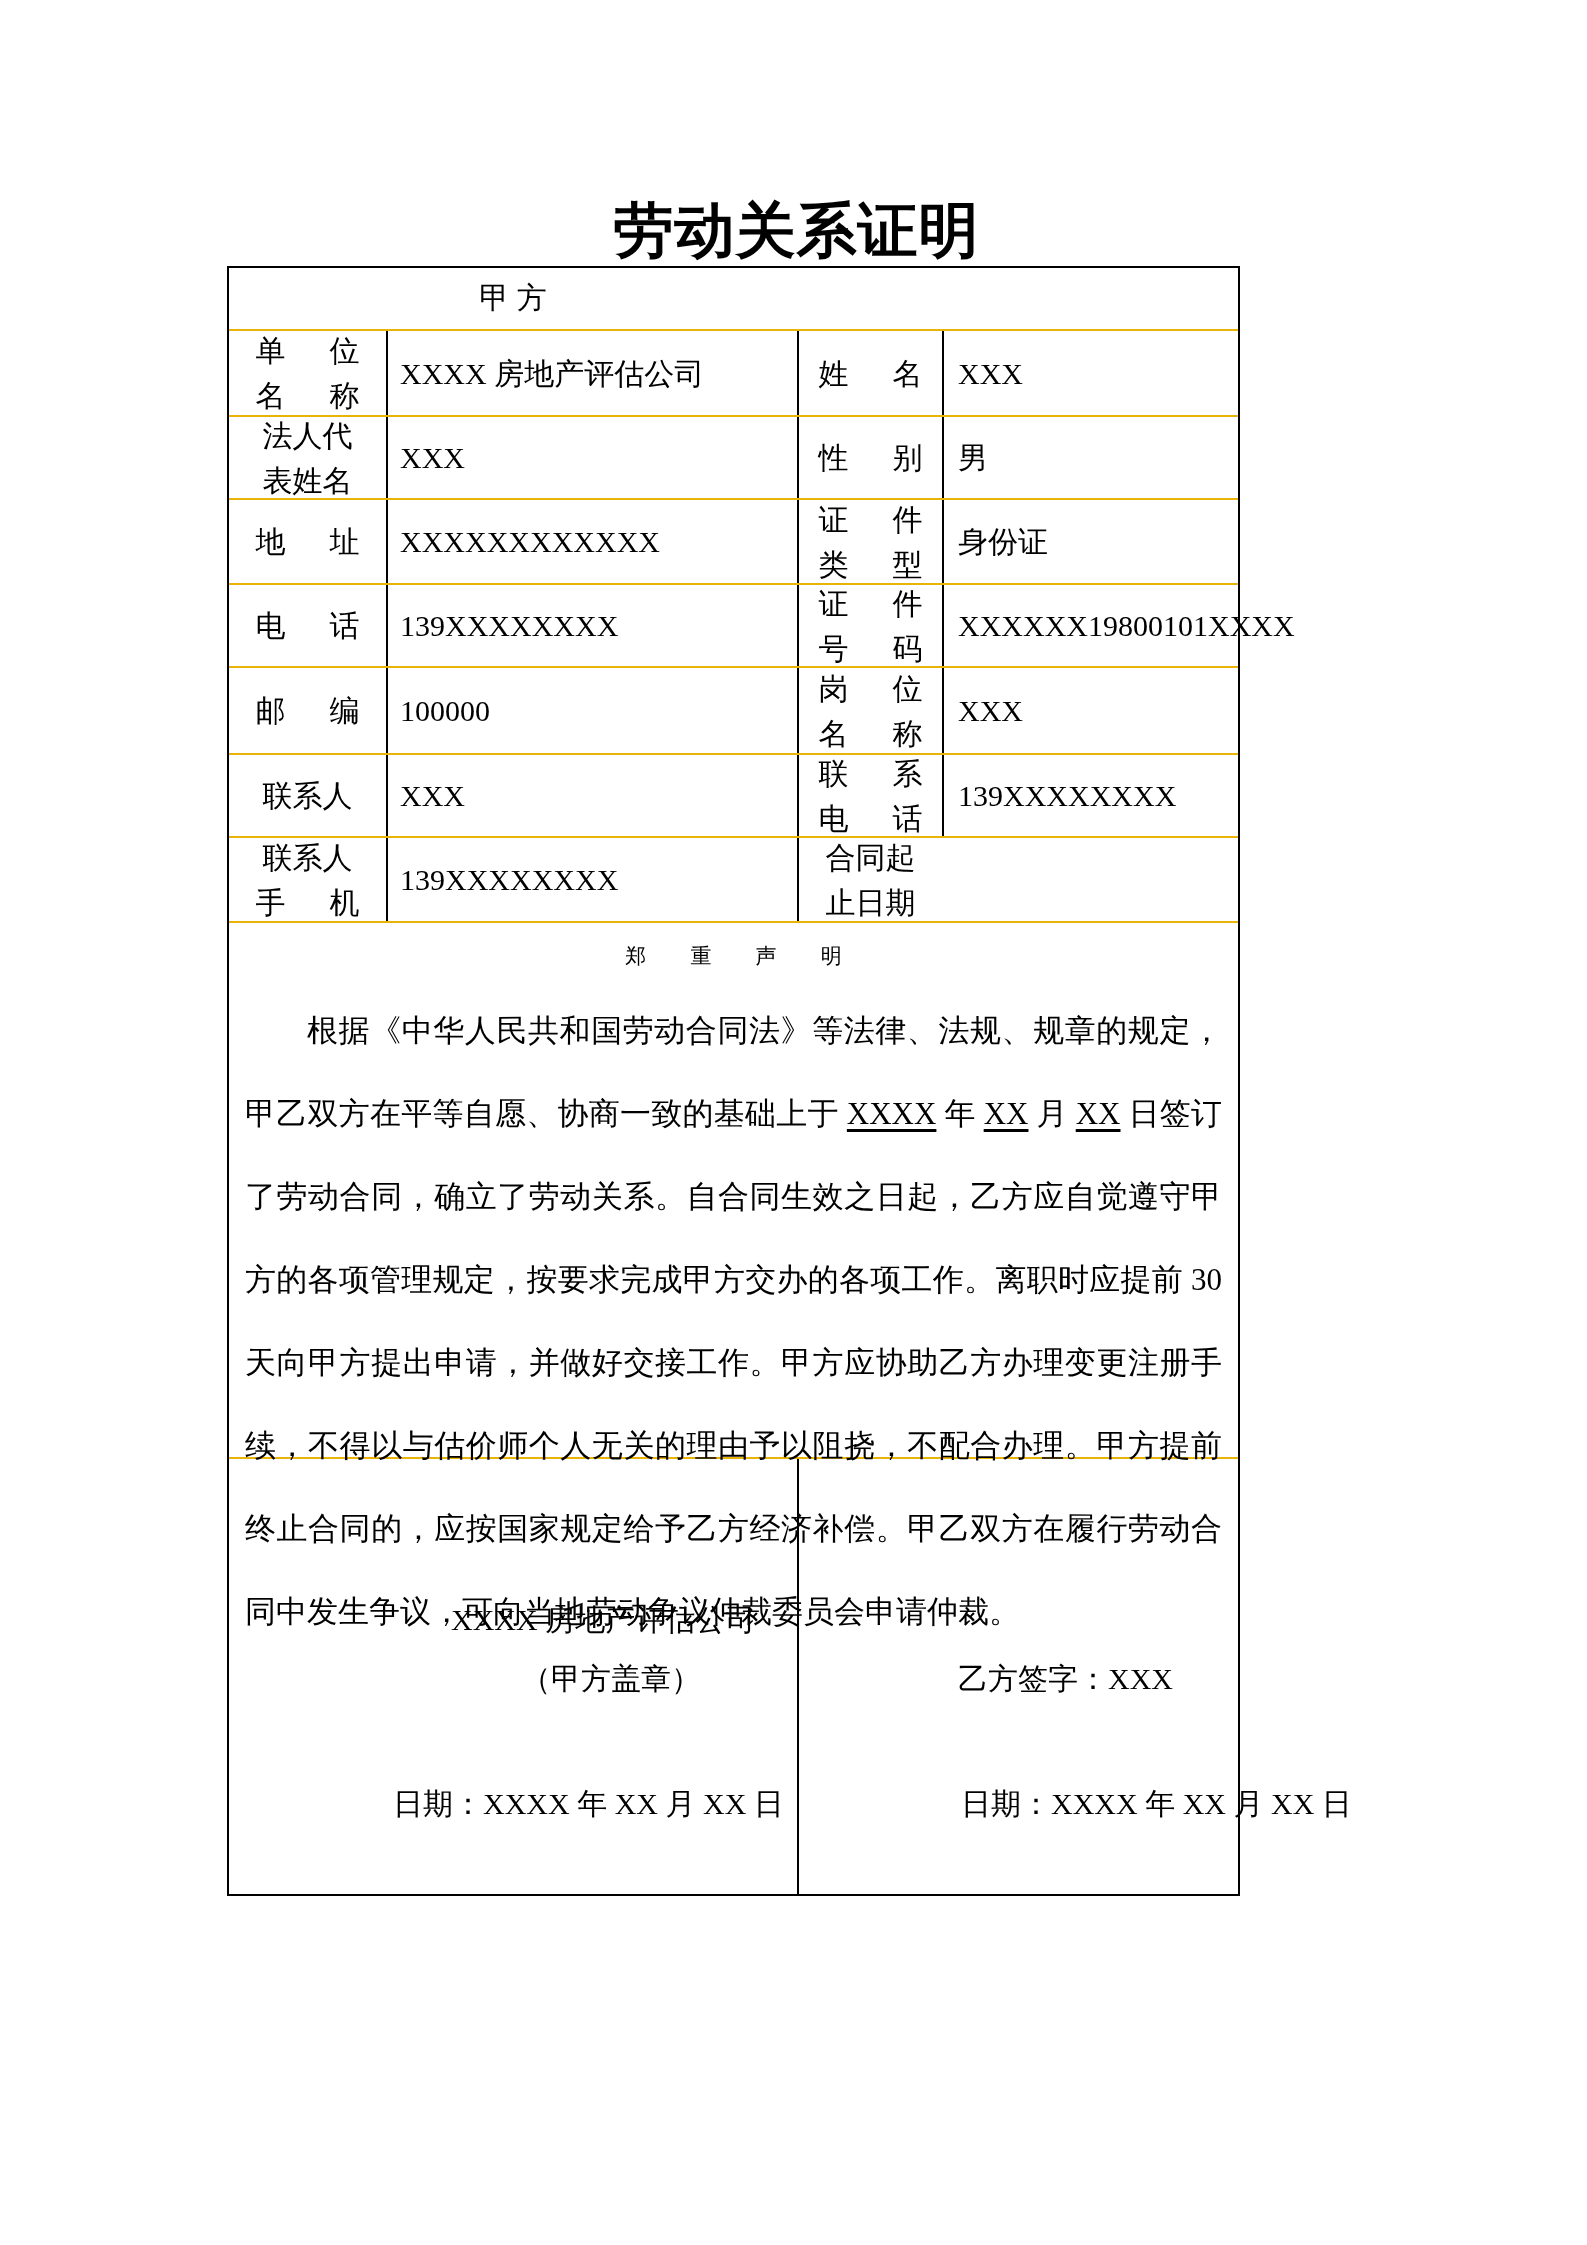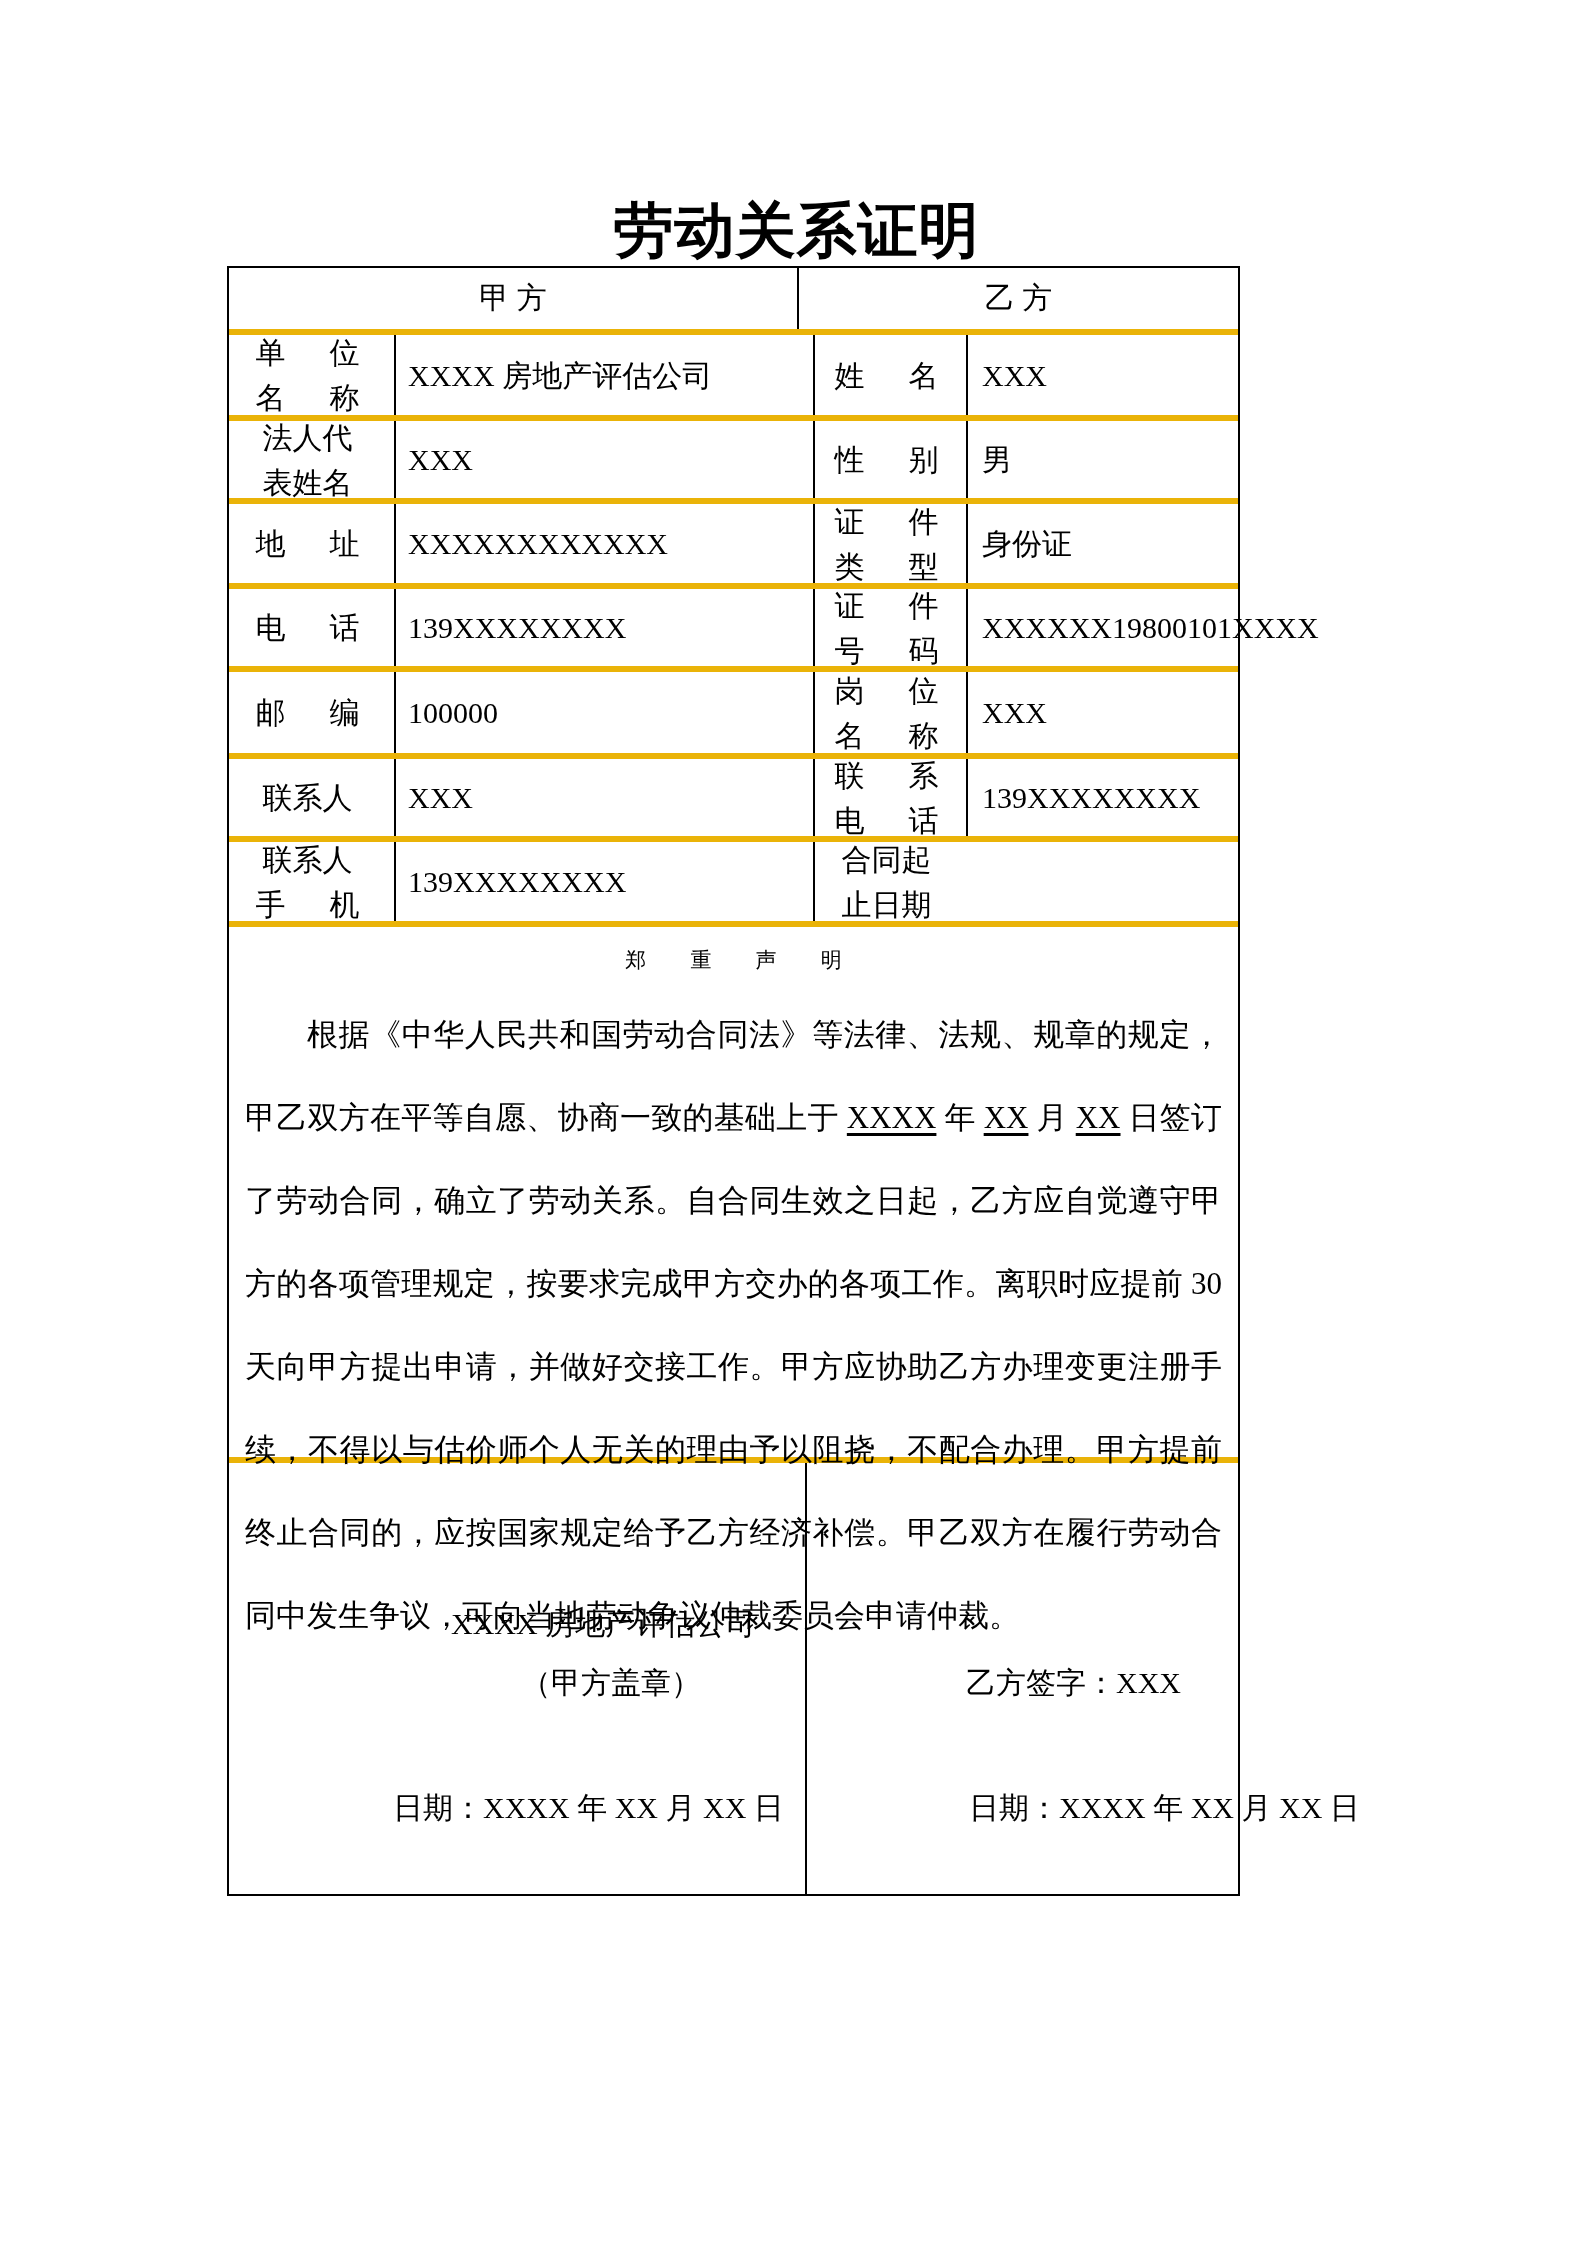--- a/index.html
+++ b/index.html
@@ -35,21 +35,21 @@
     font-size:30px;
     line-height:34px;
   }
 
   .tbl{
     margin:2px 0 0 227px;
     width:1013px;
     border:2px solid #000;
   }
   .row{display:flex;}
-  .row + .row{border-top:6px solid #eab308;gap:8px;}
+  .row + .row{border-top:2px solid #eab308;}
   .cell{min-width:0;}
   .cell + .cell{border-left:2px solid #000;}
 
   
   .row.hdr{height:61px;}
   .hdr .cell{
     display:flex;align-items:center;justify-content:center;
     font-size:30px;letter-spacing:.25em;text-indent:.25em;
   }
   .hdr .cl{width:568px;}
@@ -114,21 +114,20 @@
 
 <div class="page">
 
   <h1 class="doc-title">劳动关系证明</h1>
 
 
   <div class="tbl">
 
     <div class="row hdr">
       <div class="cell cl">甲方</div>
-      <div class="cell cr">乙方</div>
     </div>
 
     <div class="row r1">
       <div class="cell c1 lblcell">
         <div class="sp">单位</div>
         <div class="sp">名称</div>
       </div>
       <div class="cell c2 valcell">
         <div>XXXX 房地产评估公司</div>
       </div>

